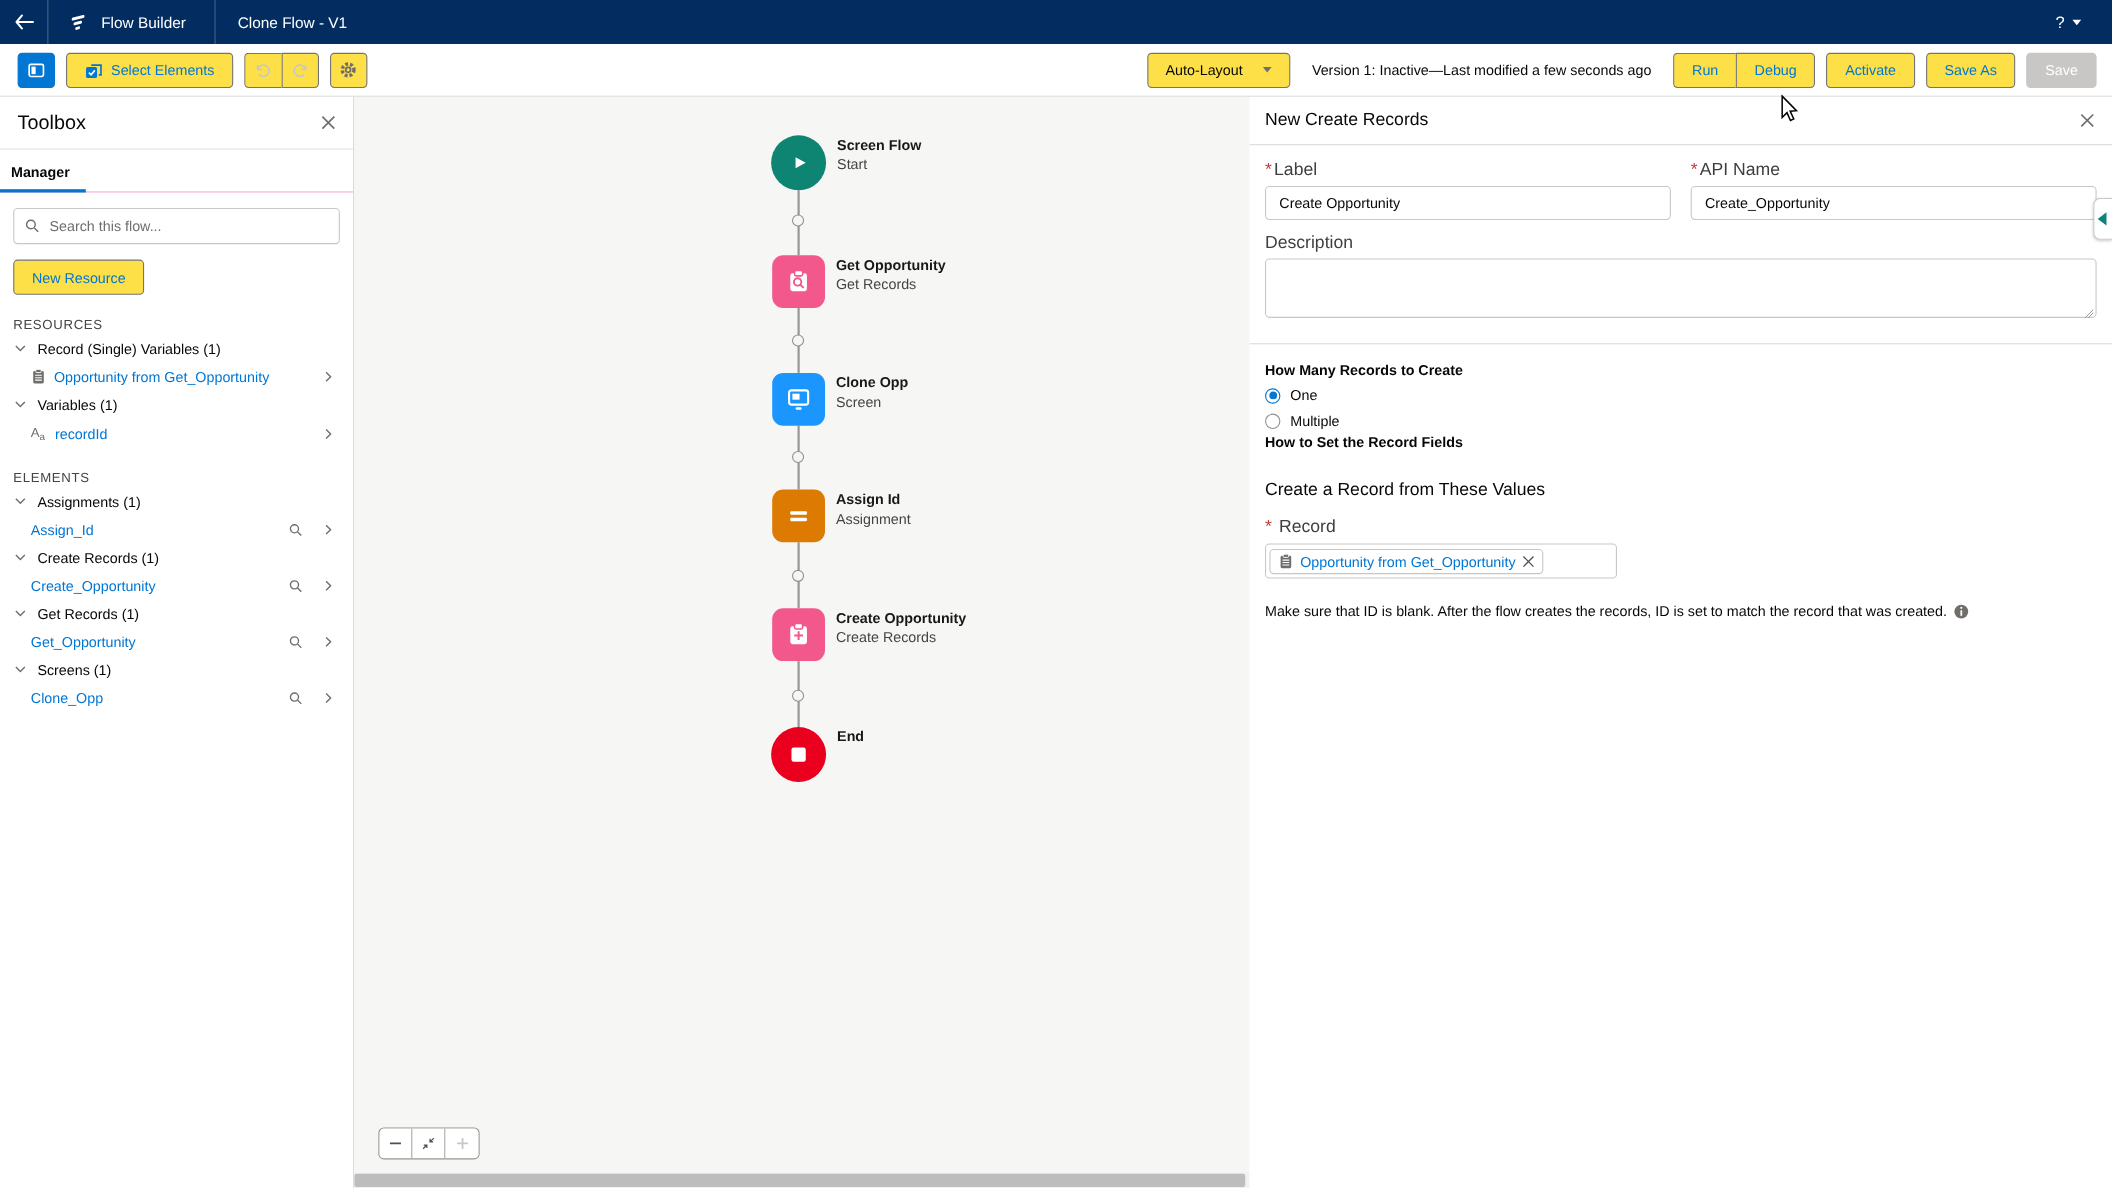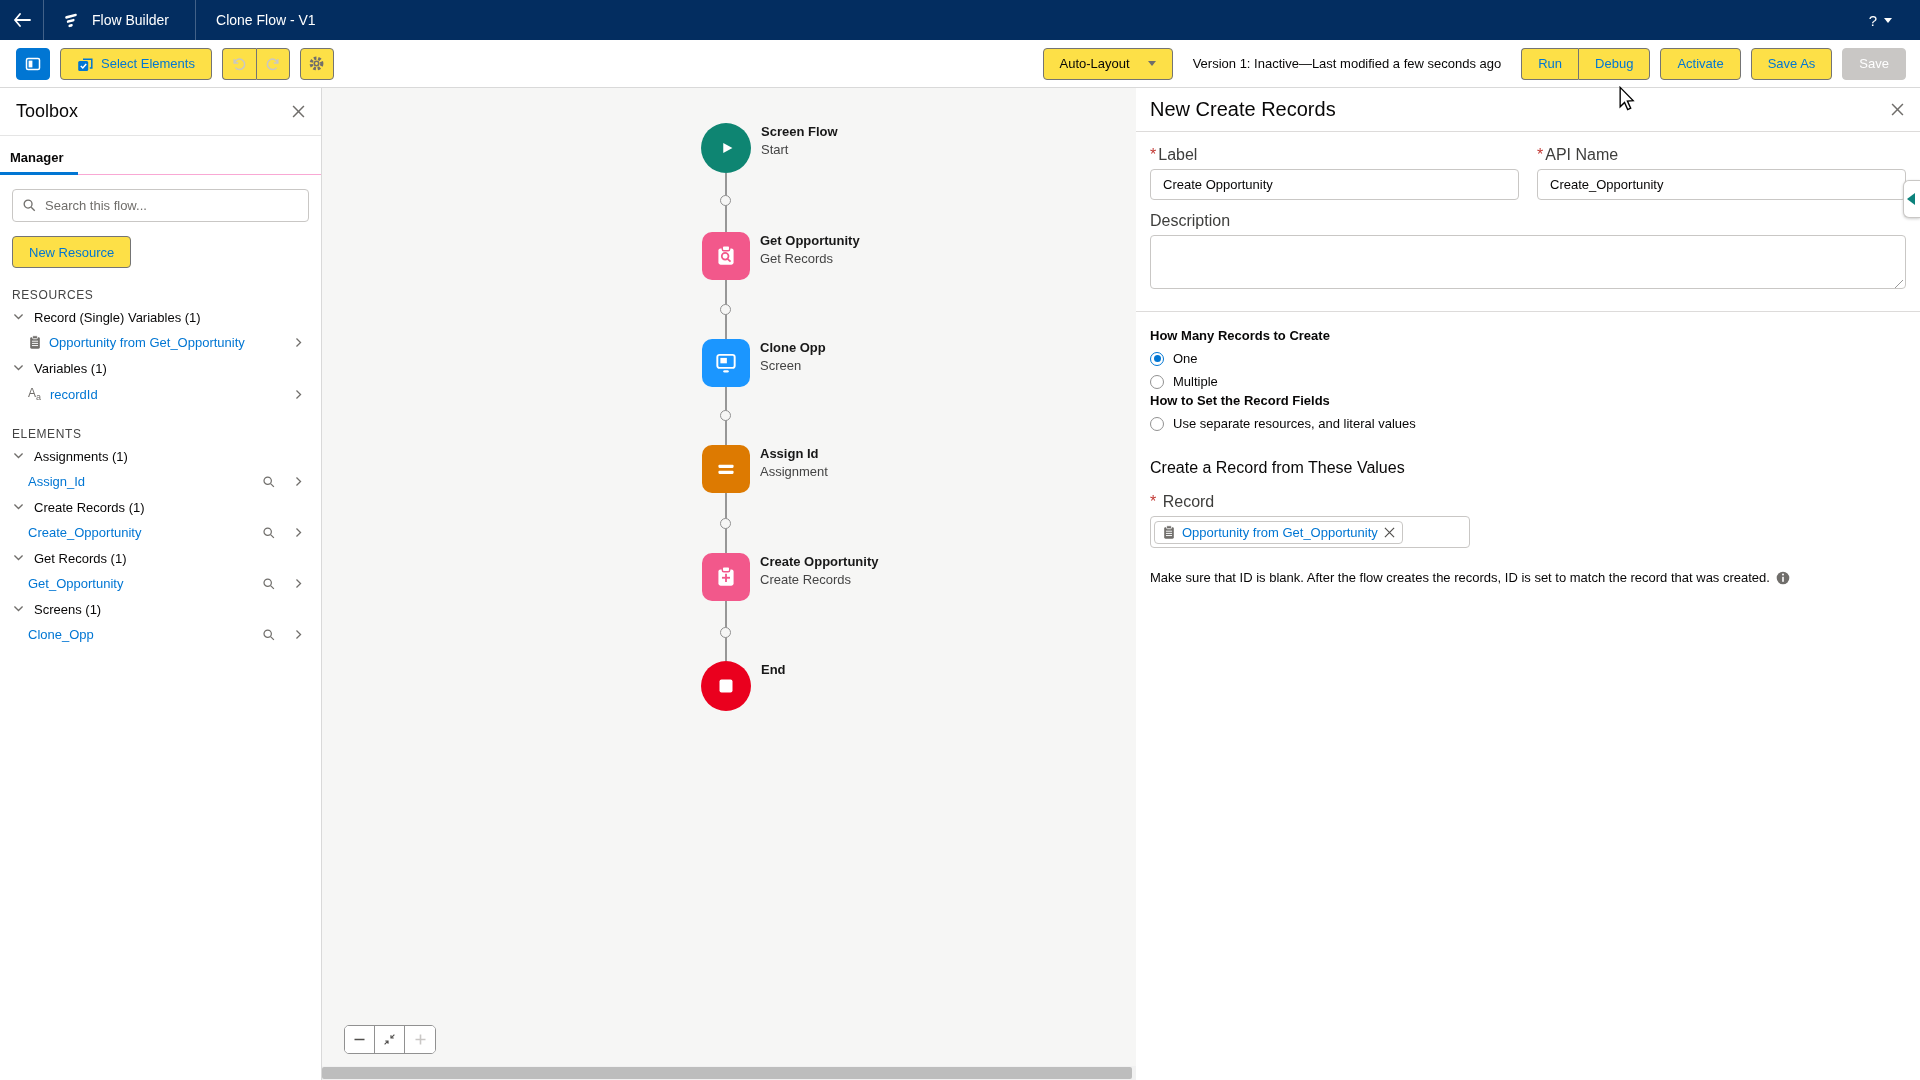--- a/index.html
+++ b/index.html
@@ -76,21 +76,21 @@
   .zoom-controls .zbtn { width:30px; height:27px; display:flex; align-items:center; justify-content:center; background:#fff; border:none; border-right:1px solid #919191; cursor:pointer; color:#514f4d; font-size:15px; }
   .zoom-controls .zbtn:last-child { border-right:none; }
   .zoom-controls .zbtn.dis { color:#c9c7c5; }
 
   .hscroll { position:absolute; left:0; right:0; bottom:0; height:14px; background:#f1f1f1; }
   .hscroll .thumb { position:absolute; left:0; top:1px; height:12px; width:99.5%; background:#bdbdbd; border-radius:2px; }
 
   
   .panel { width:784px; background:#fff; position:relative; }
   .panel-header { display:flex; align-items:center; justify-content:space-between; padding:0 16px 0 14px; height:44px; border-bottom:1px solid #dddbda; }
-  .panel-header h2 { font-size:20px; font-weight:400; color:#080707; }
+  .panel-header h2 { font-size:16px; font-weight:400; color:#080707; }
   .panel-body { padding:0 14px; }
   .field-row { display:grid; grid-template-columns:1fr 1fr; gap:18px; margin-top:14px; }
   .flabel { font-size:16px; color:#3e3e3c; margin-bottom:5px; display:block; }
   .req { color:#c23934; margin-right:2px; }
   .tinput { width:100%; height:31px; border:1px solid #c9c7c5; border-radius:4px; padding:0 12px; font-size:13px; color:#080707; font-family:inherit; }
   .desc-row { margin-top:12px; }
   .tarea { width:100%; height:54px; border:1px solid #c9c7c5; border-radius:4px; padding:6px 12px; font-size:13px; font-family:inherit; resize:none; position:relative; }
   .tarea-wrap { position:relative; }
   .tarea-wrap::after { content:""; position:absolute; right:3px; bottom:5px; width:8px; height:8px;
      background:linear-gradient(135deg, transparent 0 50%, #999 50% 55%, transparent 55% 70%, #999 70% 75%, transparent 75%); }
@@ -485,24 +485,20 @@
       <label class="radio-row">
         <span class="radio checked"></span>
         <span>One</span>
       </label>
       <label class="radio-row">
         <span class="radio"></span>
         <span>Multiple</span>
       </label>
 
       <div class="bold-label mt18">How to Set the Record Fields</div>
-      <label class="radio-row">
-        <span class="radio"></span>
-        <span>Use separate resources, and literal values</span>
-      </label>
 
       <div class="section-title">Create a Record from These Values</div>
 
       <div class="mt16">
         <label class="flabel"><span class="req">*</span> <span>Record</span></label>
         <div class="combobox">
           <span class="pill">
             <svg width="14" height="15" viewBox="0 0 16 17">
               <rect x="2.5" y="2.5" width="11" height="13" rx="1.5" fill="#706e6b"></rect>
               <rect x="5.2" y="0.8" width="5.6" height="3.4" rx="1" fill="#706e6b" stroke="#fff" stroke-width="1"></rect>

